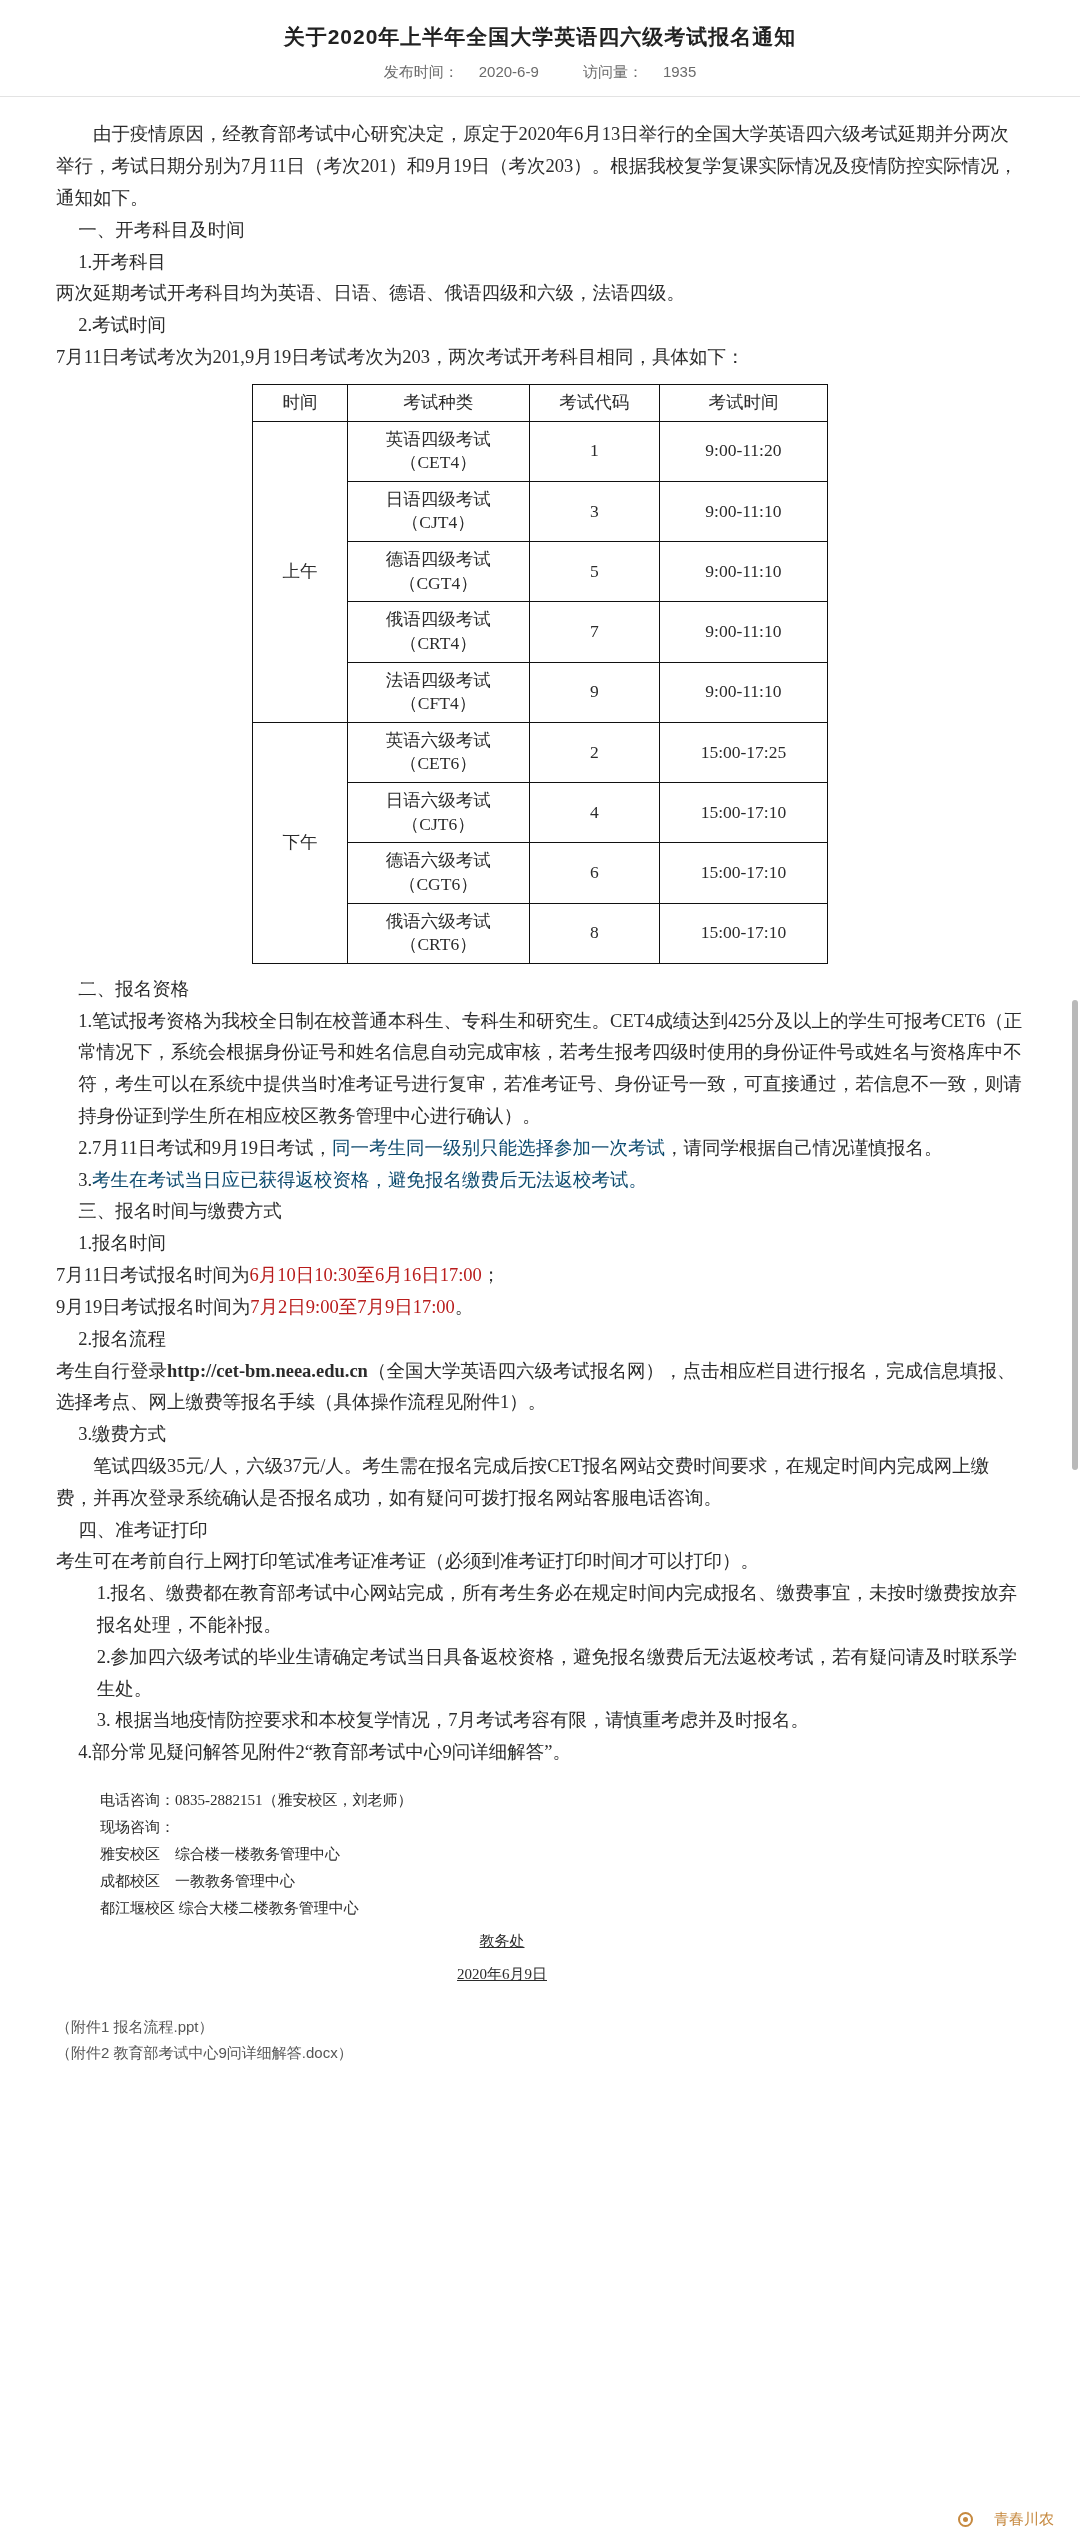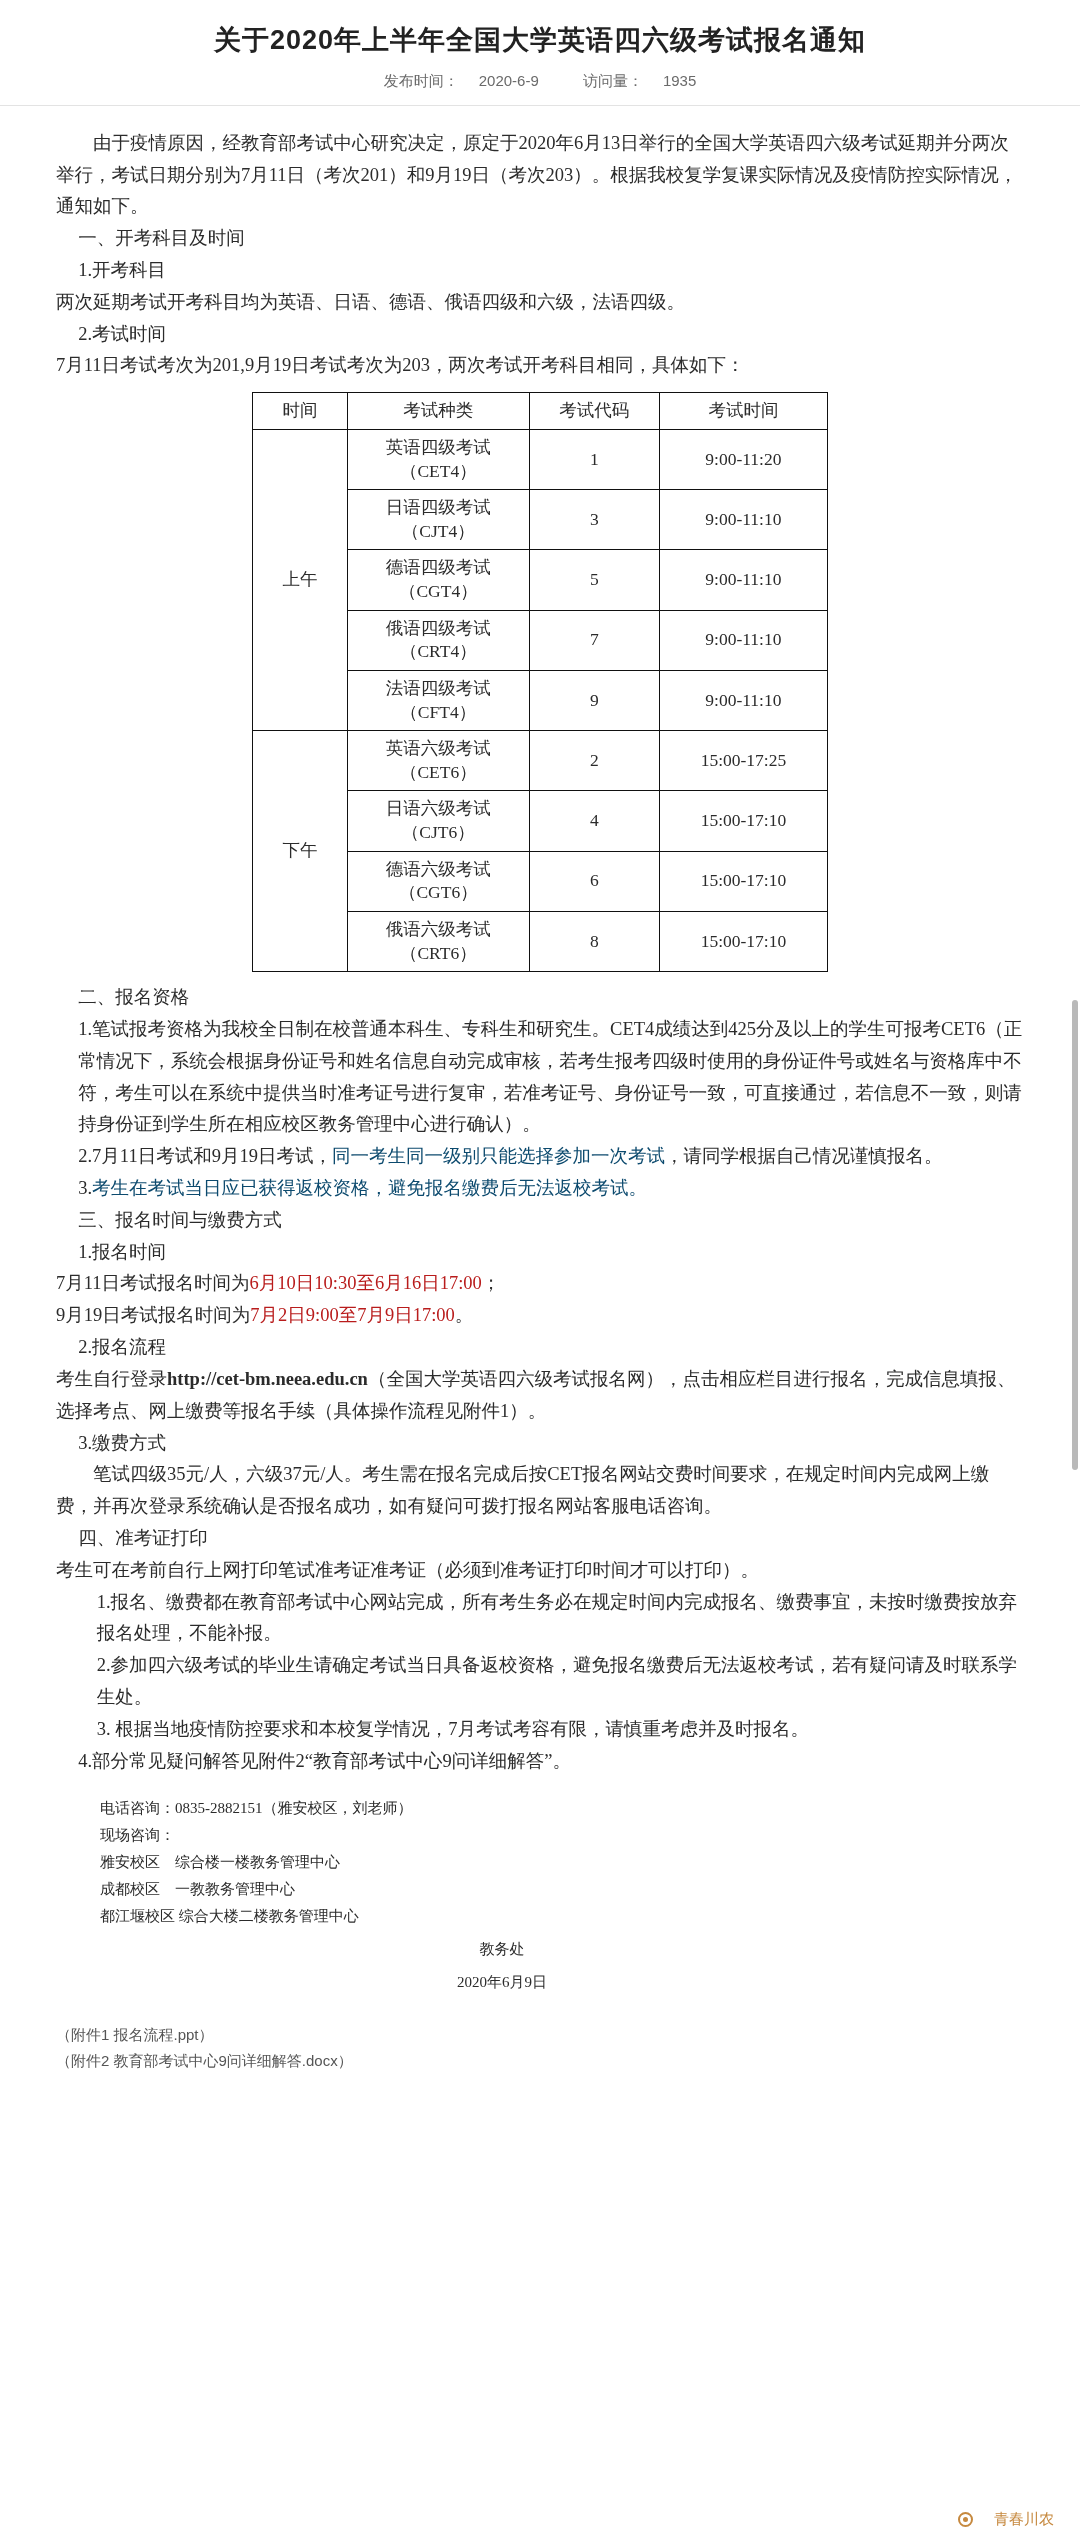--- a/index.html
+++ b/index.html
@@ -18,21 +18,21 @@
     background: #ffffff;
     position: relative;
     padding: 0 0 10px 0;
   }
   .head {
     padding: 22px 60px 14px 60px;
     text-align: center;
     border-bottom: 1px solid #e3e3e3;
   }
   .doc-title {
-    font-size: 27px;
+    font-size: 21px;
     font-weight: bold;
     letter-spacing: 1px;
     color: #222;
     line-height: 1.4;
     font-family: "Liberation Sans", "DejaVu Sans", sans-serif;
   }
   .meta {
     margin-top: 12px;
     font-size: 15px;
     color: #6a6a6a;
@@ -72,20 +72,21 @@
   .col-hour { width: 190px; }
   .tail {
     padding: 18px 56px 0 100px;
     font-size: 15px;
     line-height: 1.8;
   }
   .sign {
     text-align: center;
     padding-right: 120px;
     margin-top: 6px;
+    text-decoration: underline;
   }
   .attach {
     padding: 26px 56px 0 56px;
     font-size: 15px;
     color: #555;
     line-height: 1.7;
     font-family: "Liberation Sans", "DejaVu Sans", sans-serif;
   }
   .watermark {
     position: absolute;

